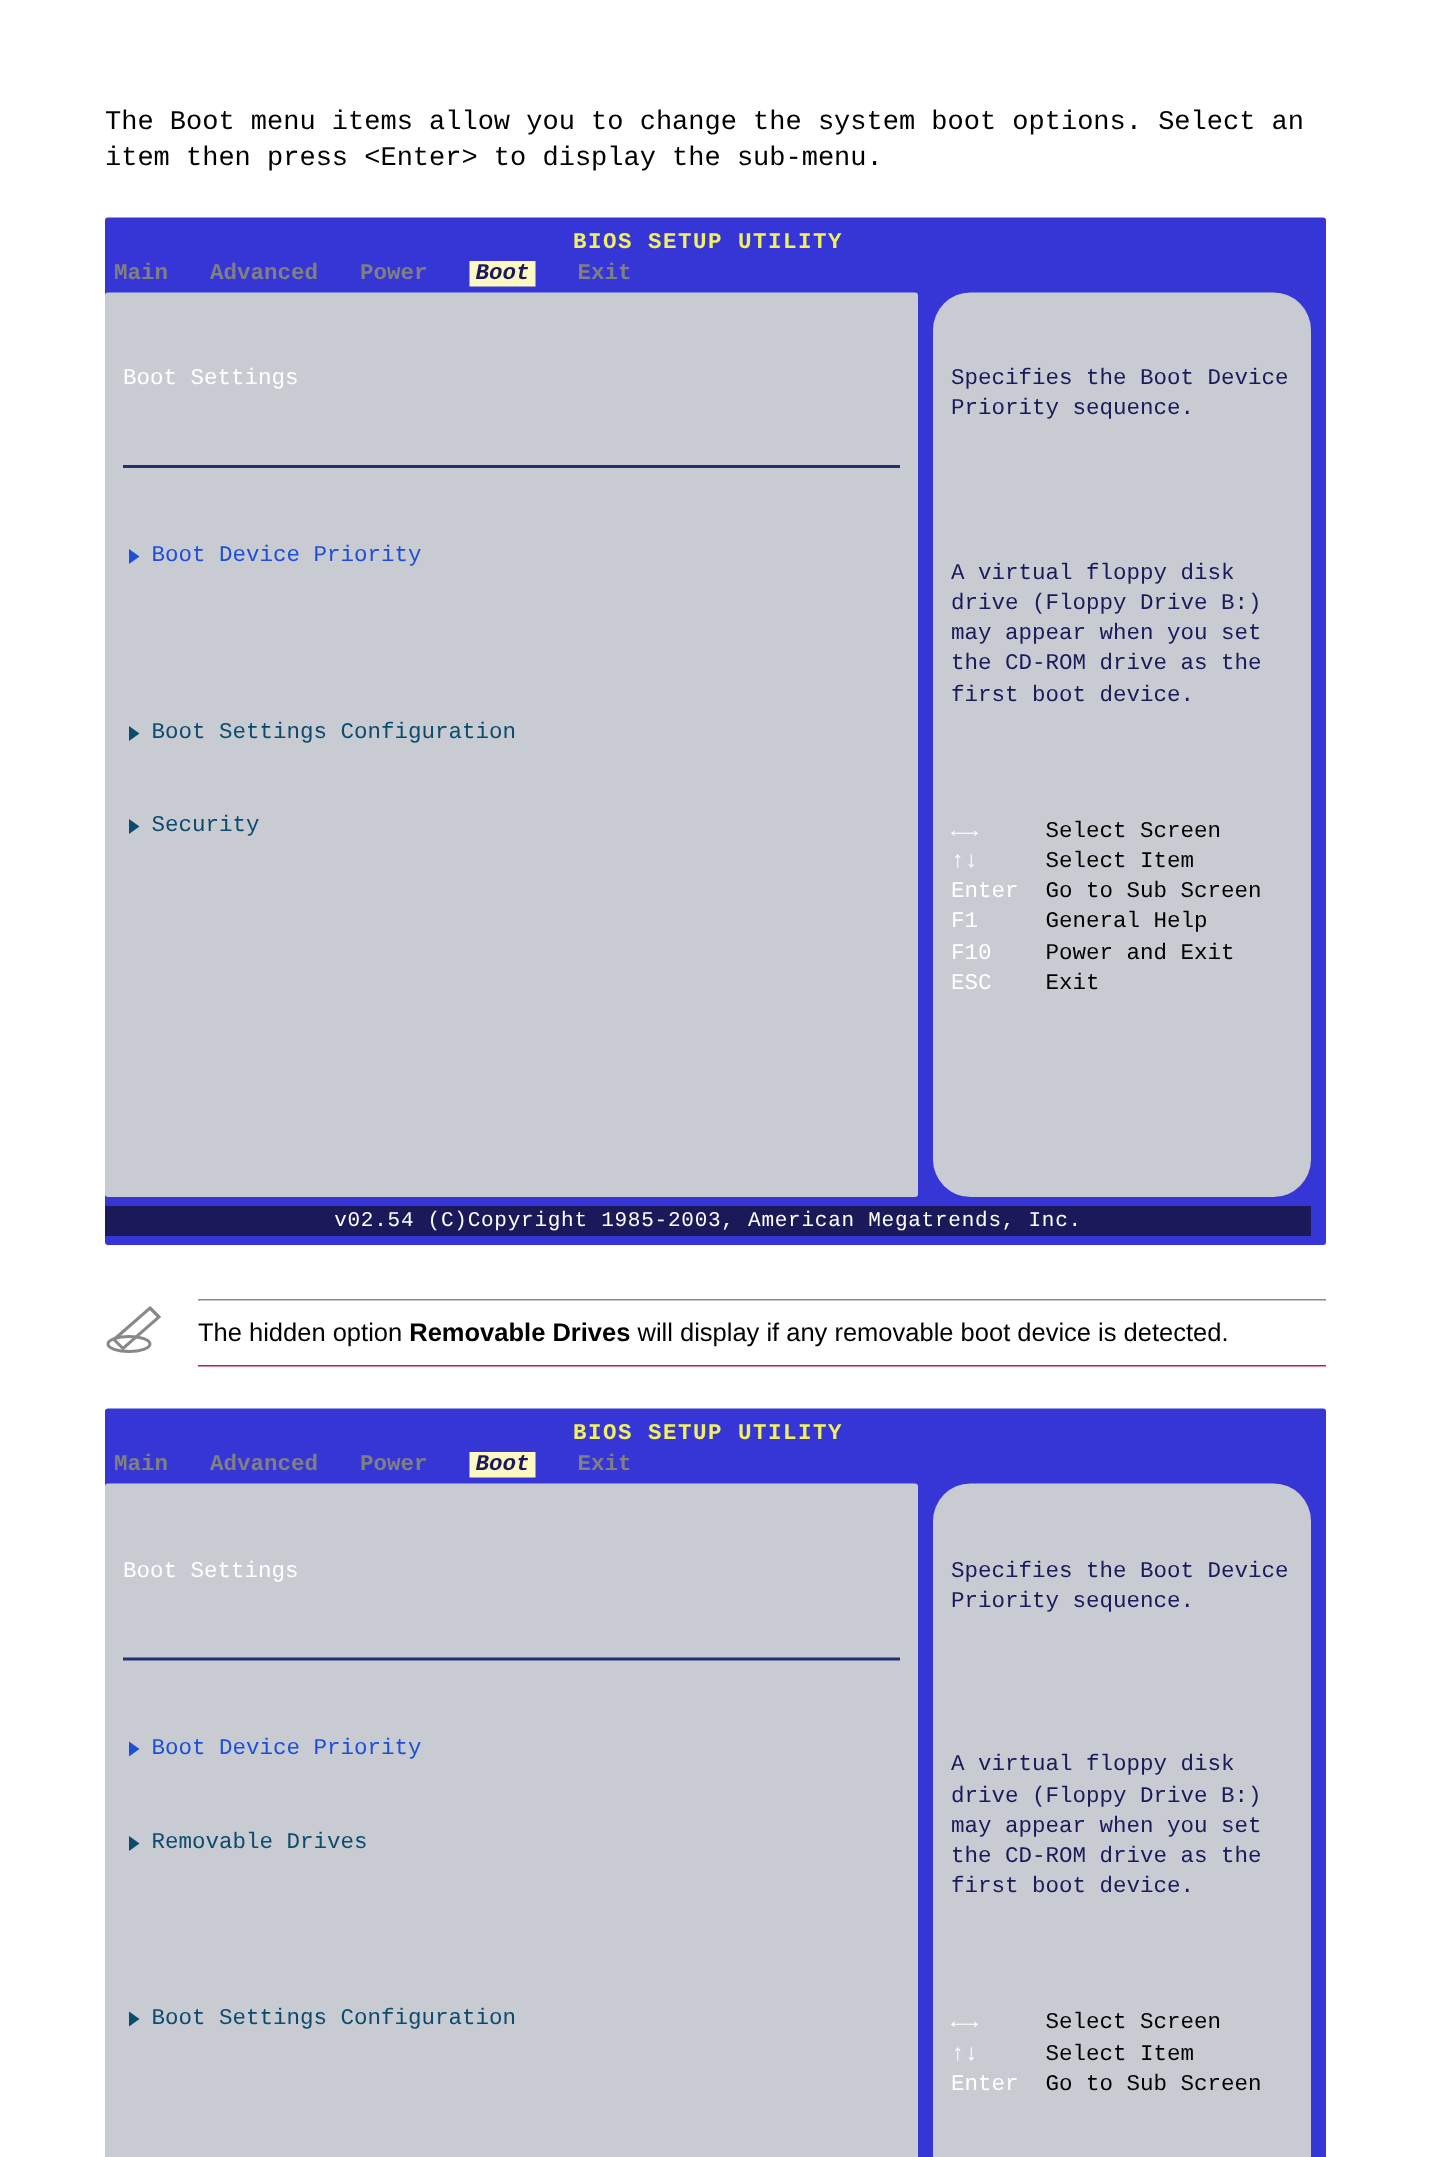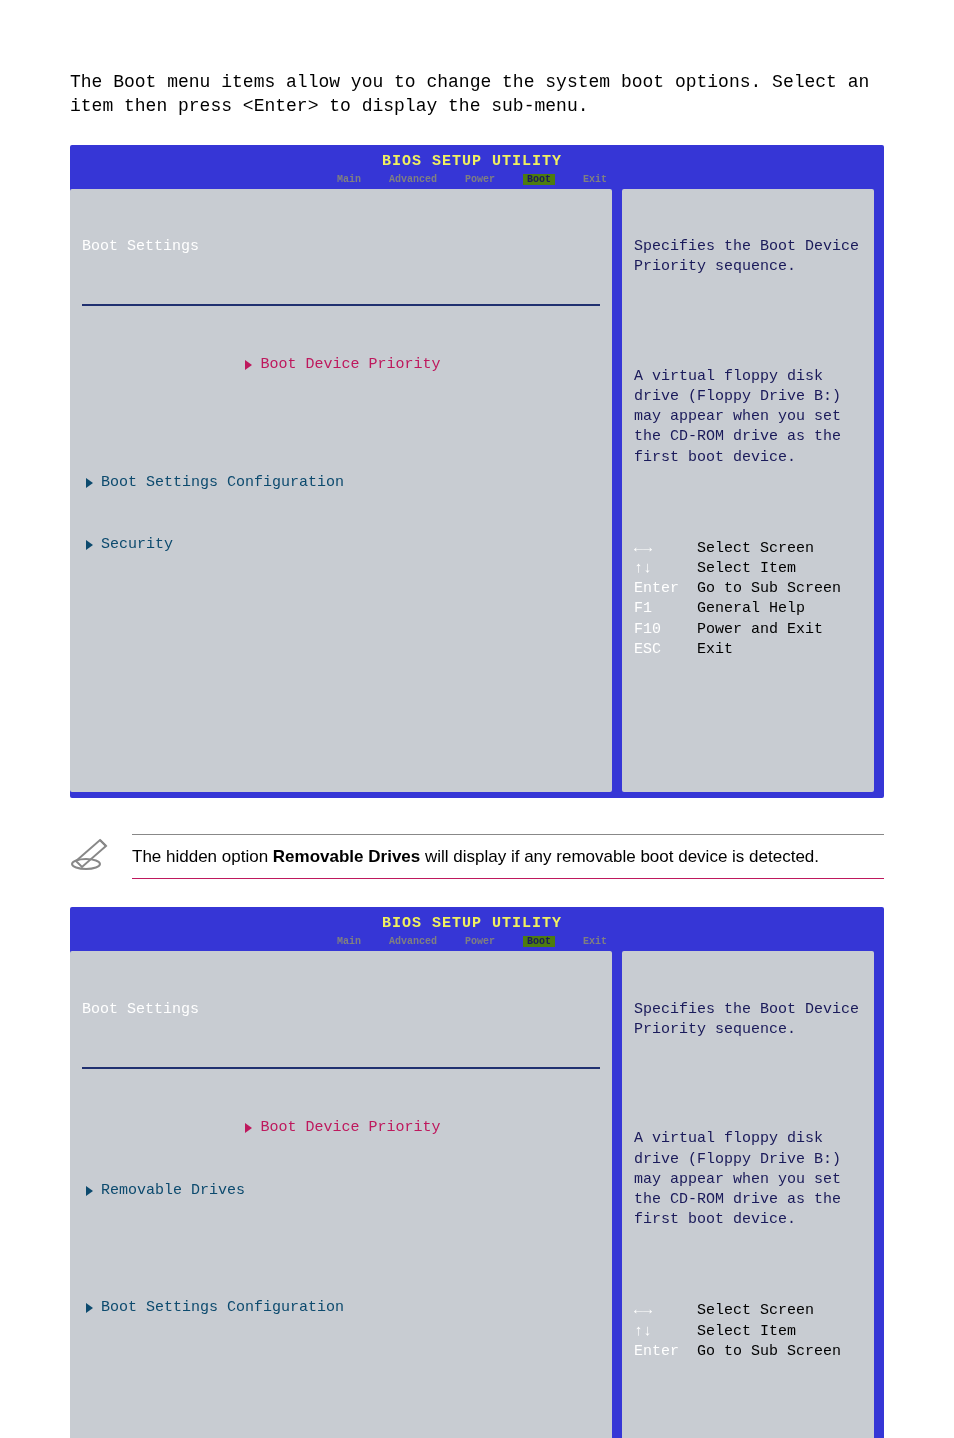--- a/index.html
+++ b/index.html
@@ -47,28 +47,28 @@
     font-size: 15px;
     letter-spacing: 1px;
     padding-bottom: 4px;
   }
   .tabs {
     display: flex;
     gap: 28px;
     padding: 0 6px 4px 6px;
     color: #808080;
     font-weight: bold;
-    font-size: 10px;
+    font-size: 15px;
     align-items: center;
-    justify-content: center;
   }
   .tabs .tab.active {
-    background: #4d7c0f;
+    background: #fef9c3;
     color: #1a1a5a;
     padding: 0 4px;
+    font-style: italic;
   }
   .bios-inner {
     display: flex;
     gap: 10px;
   }
   .panel {
     background: #c8ccd2;
     color: #1a1a5a;
     font-size: 15px;
     line-height: 1.35;
@@ -88,31 +88,32 @@
     border-top: 2px solid #203070;
     margin: 4px 0 8px 0;
   }
   .panel-left .item {
     color: #0c4a6e;
     padding: 1px 0 1px 4px;
     display: flex;
     align-items: center;
     gap: 8px;
   }
-  .panel-left .item-sel { color: #be185d; justify-content: center; }
+  .panel-left .item-sel { color: #1d4ed8; }
   .tri {
     width: 0; height: 0;
     border-top: 5px solid transparent;
     border-bottom: 5px solid transparent;
     border-left: 7px solid currentColor;
     display: inline-block;
   }
   .panel-right {
     width: 252px;
     flex: 0 0 252px;
+    border-radius: 25px;
   }
   .panel-right .help-block { white-space: pre-wrap; }
   .keys {
     white-space: pre;
     color: #ffffff;
     margin-top: 10px;
   }
   .keys .kaction { color: #000000; }
   .copyright {
     background: #1a1a5a;
@@ -180,20 +181,21 @@
         <div class="keys">
 <span>←→</span>     <span class="kaction">Select Screen</span>
 <span>↑↓</span>     <span class="kaction">Select Item</span>
 <span>Enter</span>  <span class="kaction">Go to Sub Screen</span>
 <span>F1</span>     <span class="kaction">General Help</span>
 <span>F10</span>    <span class="kaction">Power and Exit</span>
 <span>ESC</span>    <span class="kaction">Exit</span>
         </div>
       </div>
     </div>
+    <div class="copyright">v02.54 (C)Copyright 1985-2003, American Megatrends, Inc.</div>
   </div>
 
   <div class="note-row">
     <div class="note-icon">
       <svg viewBox="0 0 44 38" width="44" height="38">
         <g fill="none" stroke="#888" stroke-width="2">
           <ellipse cx="16" cy="30" rx="14" ry="5"></ellipse>
           <path d="M6 27 L30 6 L36 12 L12 33 Z"></path>
           <path d="M30 6 L36 12"></path>
         </g>

